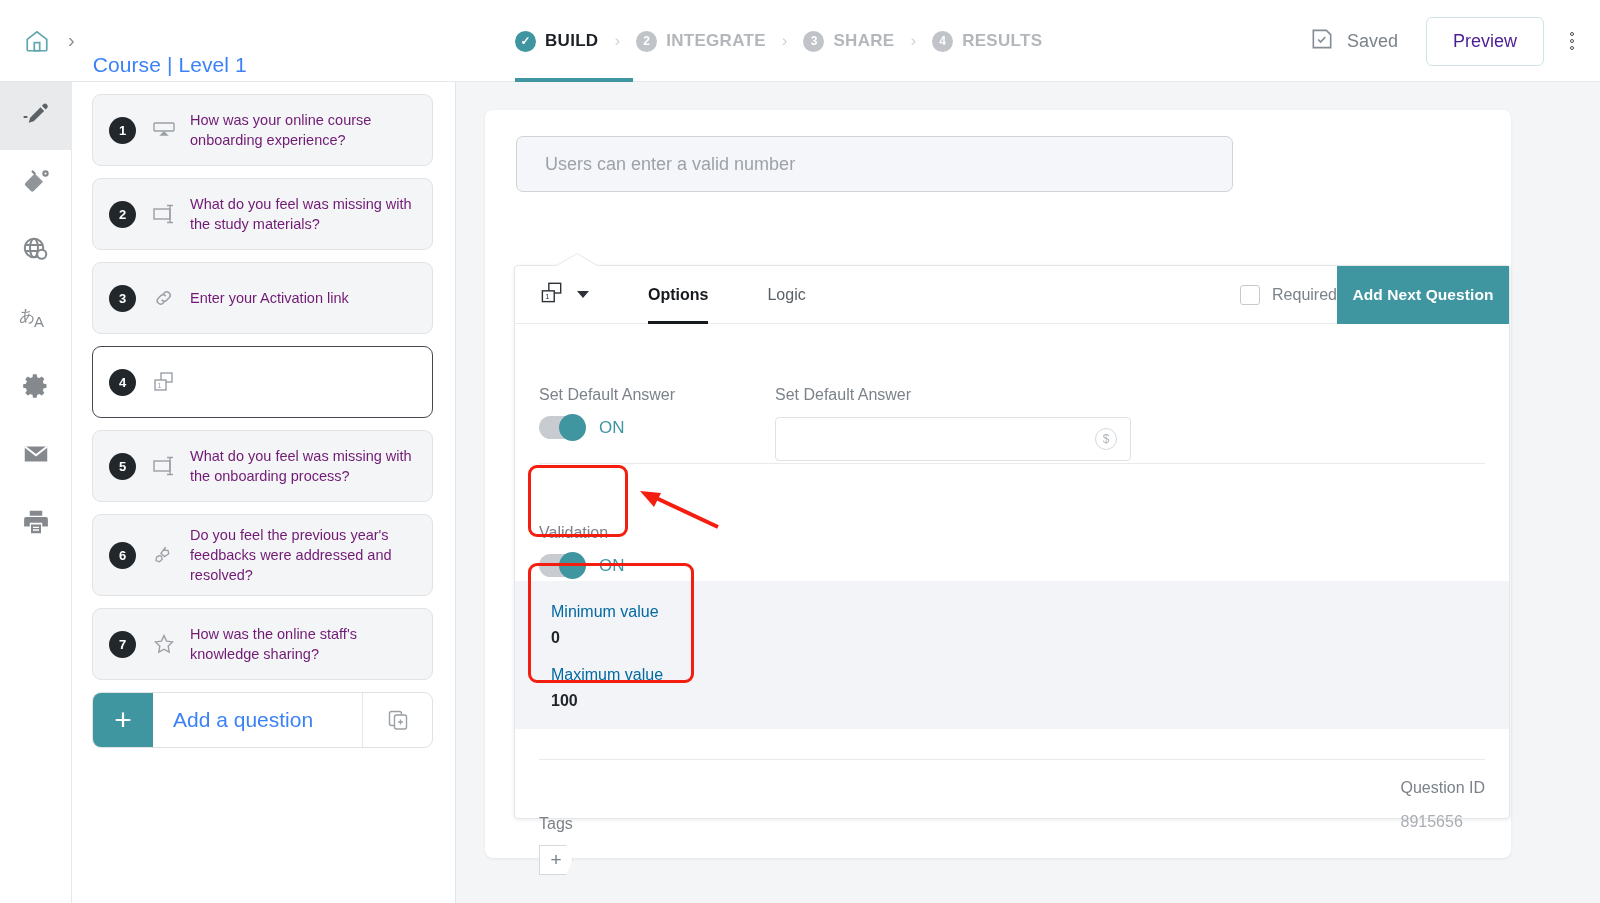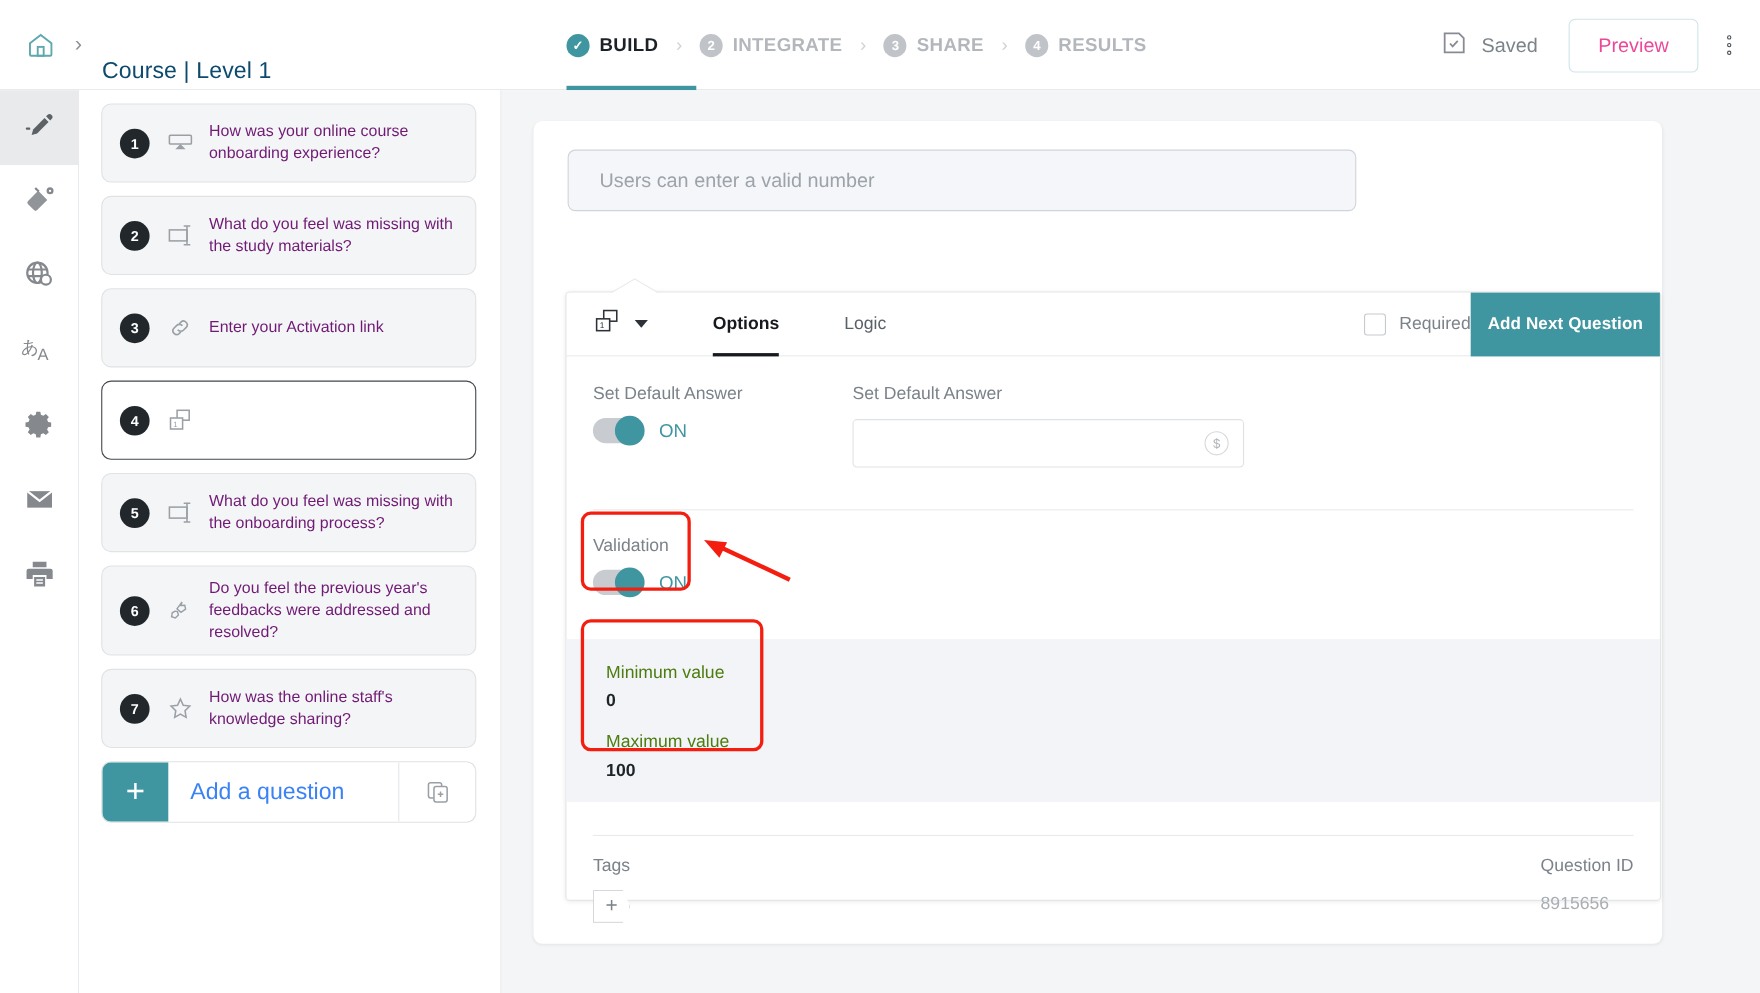--- a/index.html
+++ b/index.html
@@ -12,21 +12,21 @@
 
   
   .topbar {
     position: absolute; left: 0; top: 0; width: 1600px; height: 82px;
     background: #ffffff;
     border-bottom: 1px solid #e6e8ea;
     display: flex; align-items: center;
   }
   .home-icon { margin-left: 22px; width: 30px; height: 30px; display:flex; align-items:center; justify-content:center; }
   .crumb-sep { color: #8a9096; font-size: 20px; margin: 0 18px 0 16px; font-weight: 300; }
-  .crumb-title { font-size: 21px; color: #0c4a6e; letter-spacing: .1px; margin-top: 48px; }
+  .crumb-title { font-size: 21px; color: #3b82f6; letter-spacing: .1px; margin-top: 48px; }
 
   .steps { position: absolute; left: 515px; top: 0; height: 82px; display: flex; align-items: center; gap: 0px; }
   .step { display: flex; align-items: center; gap: 9px; }
   .step-badge {
     width: 21px; height: 21px; border-radius: 50%;
     display: flex; align-items: center; justify-content: center;
     font-size: 12px; color: #fff; background: #c0c4c8; font-weight: 700;
   }
   .step-badge.done { background: #3f95a0; }
   .step-label { font-size: 17px; font-weight: 700; color: #b3b7bb; letter-spacing: .3px; }
@@ -34,21 +34,21 @@
   .step-arrow { color: #cfd3d6; font-size: 17px; margin: 0 16px; font-weight: 300;}
   .step-underline {
     position: absolute; left: 515px; bottom: -1px; width: 118px; height: 4px; background: #3f95a0;
   }
 
   .topbar-right { position: absolute; right: 20px; top: 0; height: 82px; display: flex; align-items: center; gap: 0; }
   .saved { display: flex; align-items: center; gap: 12px; margin-right: 28px; }
   .saved-label { font-size: 18px; color: #7b8389; }
   .preview-btn {
     border: 1px solid #cfe5e8; border-radius: 6px; background: #fff;
-    color: #ec4899; font-size: 18px; padding: 13px 26px; cursor: pointer;
+    color: #4c1d95; font-size: 18px; padding: 13px 26px; cursor: pointer;
     font-family: "Liberation Sans", sans-serif;
   }
   .kebab { margin-left: 26px; margin-right: 6px; display: flex; flex-direction: column; gap: 3px; align-items: center; cursor:pointer; }
   .kebab i { width: 4px; height: 4px; border-radius: 50%; border: 1px solid #4a5056; display:block; }
 
   
   .rail {
     position: absolute; left: 0; top: 82px; width: 72px; height: 821px;
     background: #ffffff; border-right: 1px solid #e6e8ea;
   }
@@ -127,21 +127,21 @@
   .otab.active:after { content:''; position:absolute; left:0; right:0; bottom:0; height:3px; background:#16191d; }
   .req-wrap { position: absolute; right: 172px; display: flex; align-items: center; gap: 12px; cursor:pointer; }
   .req-box { width: 20px; height: 20px; border: 1.5px solid #c5cacf; border-radius: 3px; background:#fff; }
   .req-label { font-size: 16px; color: #7b8289; }
   .addnext {
     position: absolute; right: 0; top: 0; height: 58px; width: 172px;
     background: #3f95a0; color: #fff; font-size: 15.5px; font-weight: 700;
     display: flex; align-items: center; justify-content: center; cursor: pointer; letter-spacing: .1px;
   }
 
-  .sec-label { font-size: 16px; color: #7b8289; }
+  .sec-label { font-size: 16px; color: #7b8289; margin-top: 36px; }
   .toggle-row { display: flex; align-items: center; gap: 14px; margin-top: 12px; }
   .toggle {
     width: 46px; height: 23px; border-radius: 12px; background: #c8ccd1; position: relative; cursor: pointer;
   }
   .toggle .knob {
     position: absolute; right: -1px; top: -2px; width: 27px; height: 27px; border-radius: 50%; background: #3f95a0;
   }
   .toggle-text { font-size: 17px; font-weight: 400; color: #3f95a0; }
 
   .dfl-input {
@@ -149,21 +149,21 @@
     display: flex; align-items: center; justify-content: flex-end; padding-right: 13px; margin-top: 13px;
   }
   .dollar { width: 22px; height: 22px; border-radius: 50%; border: 1px solid #d5d9dd; display:flex; align-items:center; justify-content:center; font-size: 12px; color:#b0b5ba; }
 
   .divider { position: absolute; left: 24px; right: 24px; height: 1px; background: #e8eaec; }
 
   .minmax-band {
     position: absolute; left: 0; right: 0; background: #f2f4f7;
   }
 
-  .mm-label { font-size: 16px; color: #4d7c0f; }
+  .mm-label { font-size: 16px; color: #0369a1; }
   .mm-value { font-size: 16px; color: #1f2429; font-weight: 700; margin-top: 8px; }
 
   .tag-chip {
     width: 34px; height: 30px; border: 1px solid #d5d9dd; background: #fff;
     display: flex; align-items: center; justify-content: center; color: #7b8289; font-size: 19px;
     clip-path: polygon(0 0, 80% 0, 100% 50%, 80% 100%, 0 100%);
   }
   .qid-label { font-size: 16px; color: #7b8289; }
   .qid-value { font-size: 16px; color: #a9aeb3; margin-top: 16px; }
 

